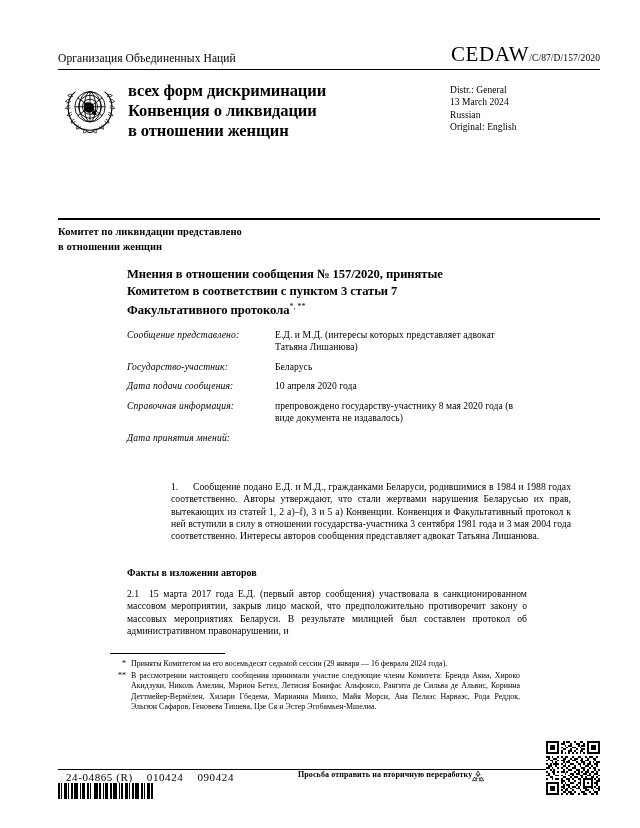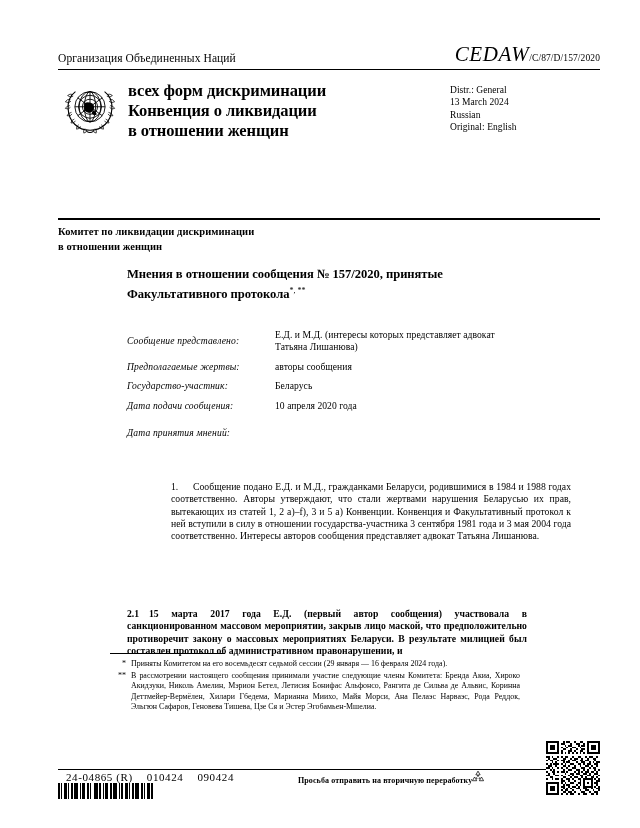--- a/index.html
+++ b/index.html
@@ -42,21 +42,20 @@
   }
   .symbol-line {
     display: flex;
     align-items: baseline;
     white-space: nowrap;
   }
   .symbol-main {
     font-size: 21px;
     letter-spacing: 0.6px;
     line-height: 21px;
-    font-style: italic;
   }
   .symbol-sub {
     font-size: 9.5px;
     line-height: 12px;
     letter-spacing: 0.1px;
   }
   .rule-thin {
     border-bottom: 1px solid #000;
     height: 0;
     margin-top: 2px;
@@ -132,21 +131,20 @@
   .meta {
     position: absolute;
     left: 127px; top: 329px;
     width: 400px;
     font-size: 9.6px;
     line-height: 12.2px;
   }
   .meta-row {
     display: flex;
     margin-bottom: 7.4px;
-    align-items: center;
   }
   .meta-label {
     flex: 0 0 148px;
     font-style: italic;
     letter-spacing: 0.15px;
   }
   .meta-value {
     flex: 1 1 auto;
     letter-spacing: 0.05px;
   }
@@ -167,21 +165,21 @@
   }
   #para-1 { top: 481px; margin-left: 44px; }
   #facts-heading {
     position: absolute;
     left: 127px; top: 566px;
     width: 400px;
     font-weight: bold;
     font-size: 10px;
     line-height: 13px;
   }
-  #para-21 { top: 608px; font-weight: bold; }
+  #para-21 { top: 588px; }
 
   
   .fn-rule {
     position: absolute;
     left: 110px; top: 653px;
     width: 115px;
     height: 0;
     border-bottom: 1px solid #000;
   }
   .footnotes {
@@ -235,21 +233,21 @@
     display: flex;
     align-items: stretch;
   }
   .barcode i {
     display: block;
     background: #000;
     height: 100%;
   }
   .recycle-text {
     position: absolute;
-    left: 240px; top: 7px;
+    left: 240px; top: 1px;
     font-size: 8px;
     font-weight: bold;
     letter-spacing: 0.1px;
     white-space: nowrap;
   }
   .recycle-icon {
     position: absolute;
     left: 412px; top: 0px;
     width: 16px; height: 16px;
   }
@@ -328,57 +326,57 @@
         <div>13 March 2024</div>
         <div>Russian</div>
         <div>Original: English</div>
       </div>
     </div>
   </div>
 
   <div class="rule-thick" style="top:218px"></div>
 
   <div class="committee">
-    <div>Комитет по ликвидации дискриминации</div>
+    <div>Комитет по ликвидации представлено</div>
     <div>в отношении женщин</div>
   </div>
 
   <div class="doc-title">
     <div>Мнения в отношении сообщения № 157/2020, принятые</div>
+    <div>Комитетом в соответствии с пунктом 3 статьи 7</div>
     <div><span>Факультативного протокола</span><sup>*, **</sup></div>
   </div>
 
   <div class="meta">
     <div class="meta-row">
       <div class="meta-label">Сообщение представлено:</div>
       <div class="meta-value">Е.Д. и М.Д. (интересы которых представляет адвокат Татьяна Лишанюва)</div>
     </div>
     <div class="meta-row">
-      <div class="meta-label">Предполагаемые жертвы:</div>
-      <div class="meta-value">авторы сообщения</div>
-    </div>
-    <div class="meta-row">
       <div class="meta-label">Государство-участник:</div>
       <div class="meta-value">Беларусь</div>
     </div>
     <div class="meta-row">
       <div class="meta-label">Дата подачи сообщения:</div>
       <div class="meta-value">10 апреля 2020 года</div>
     </div>
     <div class="meta-row">
+      <div class="meta-label">Справочная информация:</div>
+      <div class="meta-value">препровождено государству-участнику 8 мая 2020 года (в виде документа не издавалось)</div>
     </div>
     <div class="meta-row">
       <div class="meta-label">Дата принятия мнений:</div>
     </div>
   </div>
 
   <div class="para" id="para-1">
     <span class="pnum">1.</span><span>Сообщение подано Е.Д. и М.Д., гражданками Беларуси, родившимися в 1984 и 1988 годах соответственно. Авторы утверждают, что стали жертвами нарушения Беларусью их прав, вытекающих из статей 1, 2 a)–f), 3 и 5 a) Конвенции. Конвенция и Факультативный протокол к ней вступили в силу в отношении государства-участника 3 сентября 1981 года и 3 мая 2004 года соответственно. Интересы авторов сообщения представляет адвокат Татьяна Лишанюва.</span>
   </div>
 
+  <div id="facts-heading">Факты в изложении авторов</div>
 
   <div class="para" id="para-21">
     <span class="pnum">2.1</span><span>15 марта 2017 года Е.Д. (первый автор сообщения) участвовала в санкционированном массовом мероприятии, закрыв лицо маской, что предположительно противоречит закону о массовых мероприятиях Беларуси. В результате милицией был составлен протокол об административном правонарушении, и</span>
   </div>
 
   <div class="fn-rule"></div>
   <div class="footnotes">
     <div class="fn">
       <div class="fn-mark">*</div>
       <div class="fn-text">Приняты Комитетом на его восемьдесят седьмой сессии (29 января — 16 февраля 2024 года).</div>

